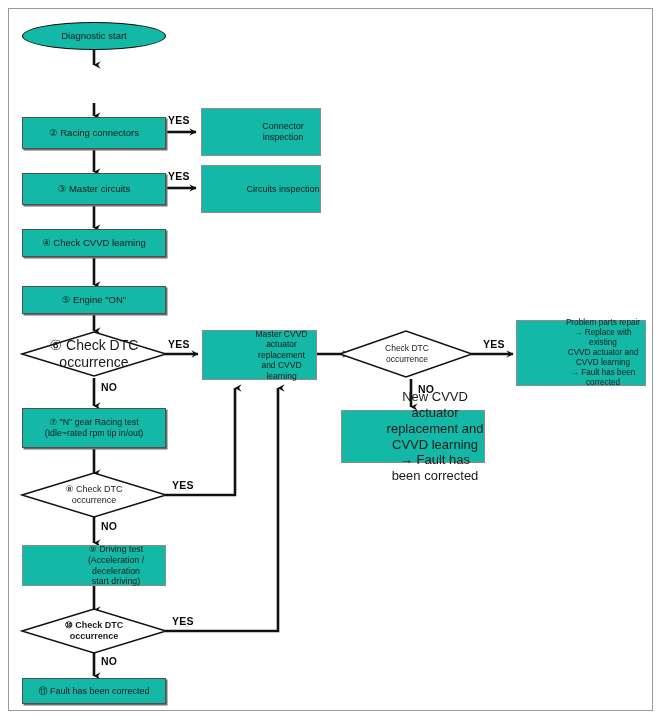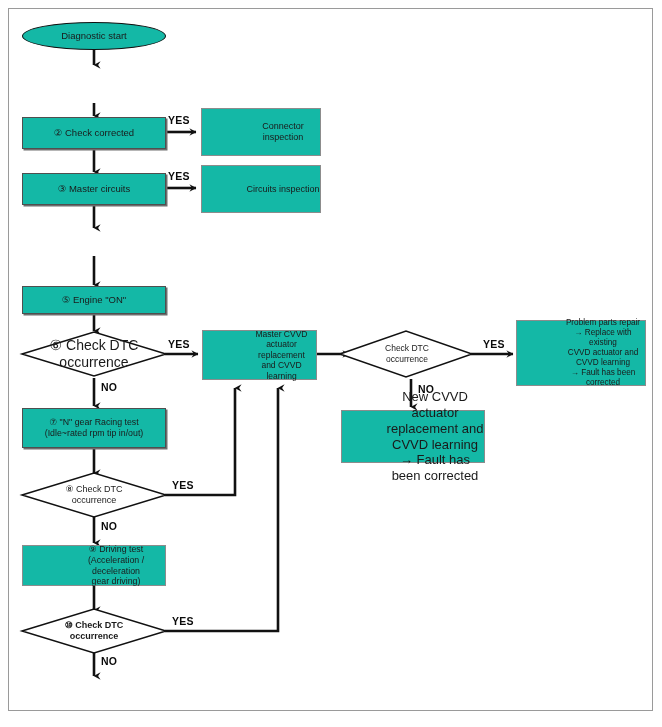--- a/index.html
+++ b/index.html
@@ -145,28 +145,29 @@
       <polygon points="22,354 94,332 166,354 94,376"></polygon>
       <polygon points="340,354 406,331 472,354 406,377"></polygon>
       <polygon points="22,495 94,473 166,495 94,517"></polygon>
       <polygon points="22,631 94,609 166,631 94,653"></polygon>
     </g>
   </svg>
 
   <div class="node terminator" style="left:22px; top:22px; width:144px; height:28px; font-size:9.5px;">Diagnostic start</div>
 
 
-  <div class="node box" style="left:22px; top:117px; width:144px; height:32px; font-size:9.5px;">② Check corrected</div>
+  <div class="node box" style="left:22px; top:117px; width:144px; height:32px; font-size:9.5px;">② Racing connectors</div>
 
   <div class="node box-thin" style="left:201px; top:108px; width:120px; height:48px; font-size:9px;">Connector inspection</div>
 
   <div class="node box" style="left:22px; top:173px; width:144px; height:32px; font-size:9.5px;">③ Master circuits</div>
 
   <div class="node box-thin" style="left:201px; top:165px; width:120px; height:48px; font-size:9px;">Circuits inspection</div>
 
+  <div class="node box" style="left:22px; top:229px; width:144px; height:28px; font-size:9.5px;">④ Check CVVD learning</div>
 
   <div class="node box" style="left:22px; top:286px; width:144px; height:28px; font-size:9.5px;">⑤ Engine "ON"</div>
 
   <div class="diamond-text" style="left:34px; top:338px; width:120px; height:32px; font-size:14px;">⑥ Check DTC
 occurrence</div>
 
   <div class="node box-thin" style="left:202px; top:330px; width:115px; height:50px; font-size:8.5px;">Master CVVD
 actuator replacement
 and CVVD learning</div>
 
@@ -185,25 +186,26 @@
 → Fault has been corrected</div>
 
   <div class="node box" style="left:22px; top:408px; width:144px; height:40px; font-size:8.8px;">⑦ "N" gear Racing test
 (Idle~rated rpm tip in/out)</div>
 
   <div class="diamond-text" style="left:34px; top:479px; width:120px; height:32px; font-size:9px;">⑧ Check DTC
 occurrence</div>
 
   <div class="node box-thin" style="left:22px; top:545px; width:144px; height:41px; font-size:8.8px;">⑨ Driving test
 (Acceleration / deceleration
-gear driving)</div>
+start driving)</div>
 
   <div class="diamond-text" style="left:34px; top:615px; width:120px; height:32px; font-size:9px;font-weight:bold;">⑩ Check DTC
 occurrence</div>
 
+  <div class="node box" style="left:22px; top:678px; width:144px; height:26px; font-size:9px;">⑪ Fault has been corrected</div>
 
   <div class="label" style="left:168px; top:114px;">YES</div>
   <div class="label" style="left:168px; top:170px;">YES</div>
   <div class="label" style="left:168px; top:338px;">YES</div>
   <div class="label" style="left:101px; top:381px;">NO</div>
   <div class="label" style="left:483px; top:338px;">YES</div>
   <div class="label" style="left:418px; top:383px;">NO</div>
   <div class="label" style="left:172px; top:479px;">YES</div>
   <div class="label" style="left:101px; top:520px;">NO</div>
   <div class="label" style="left:172px; top:615px;">YES</div>

